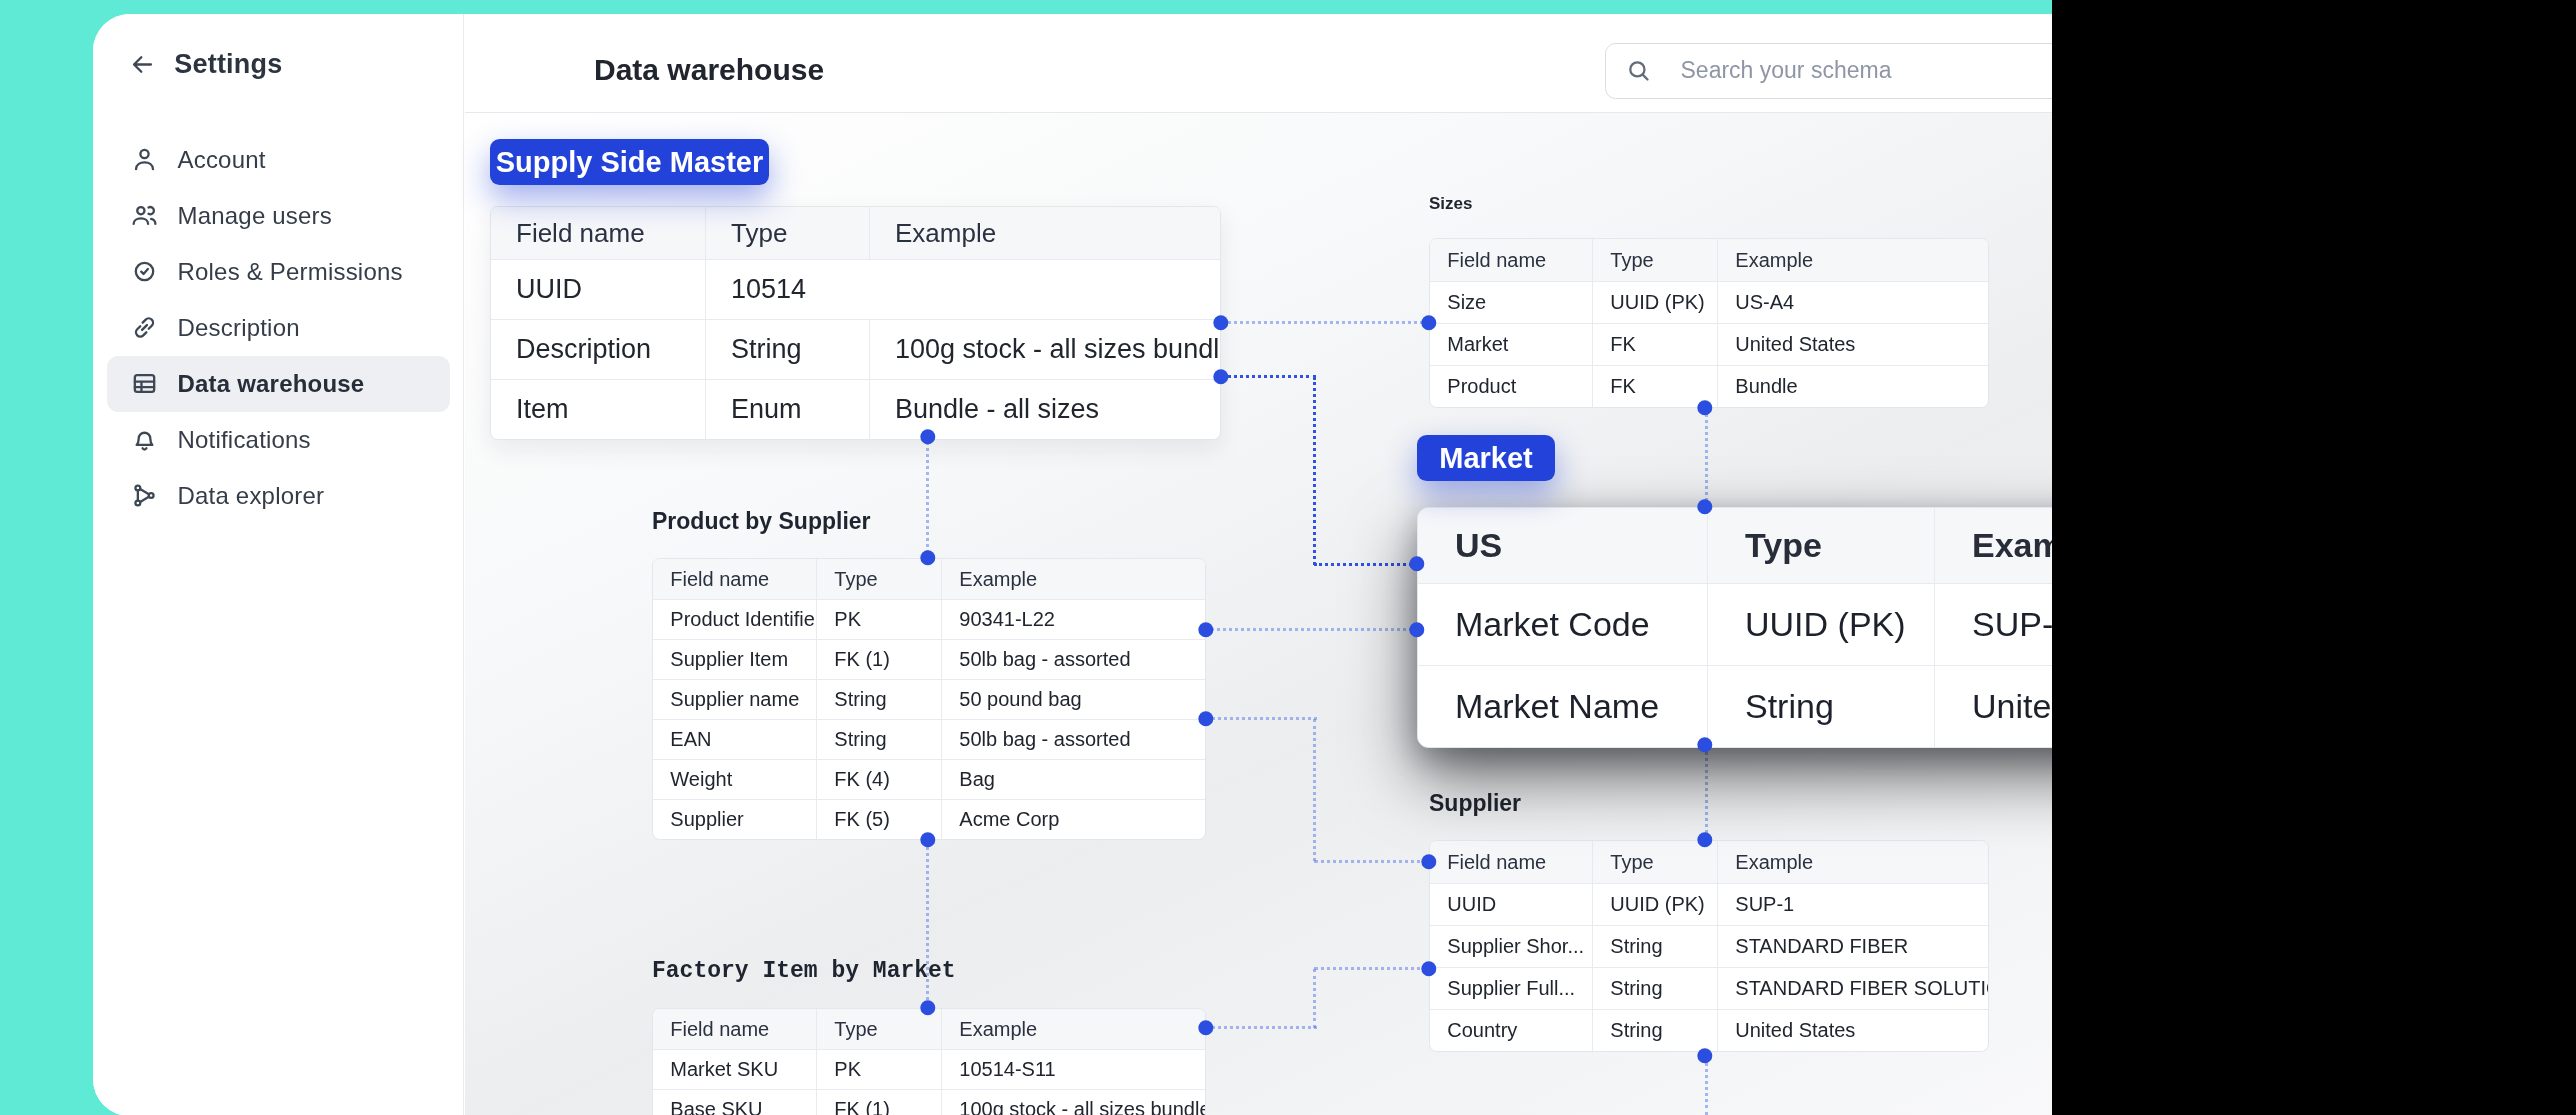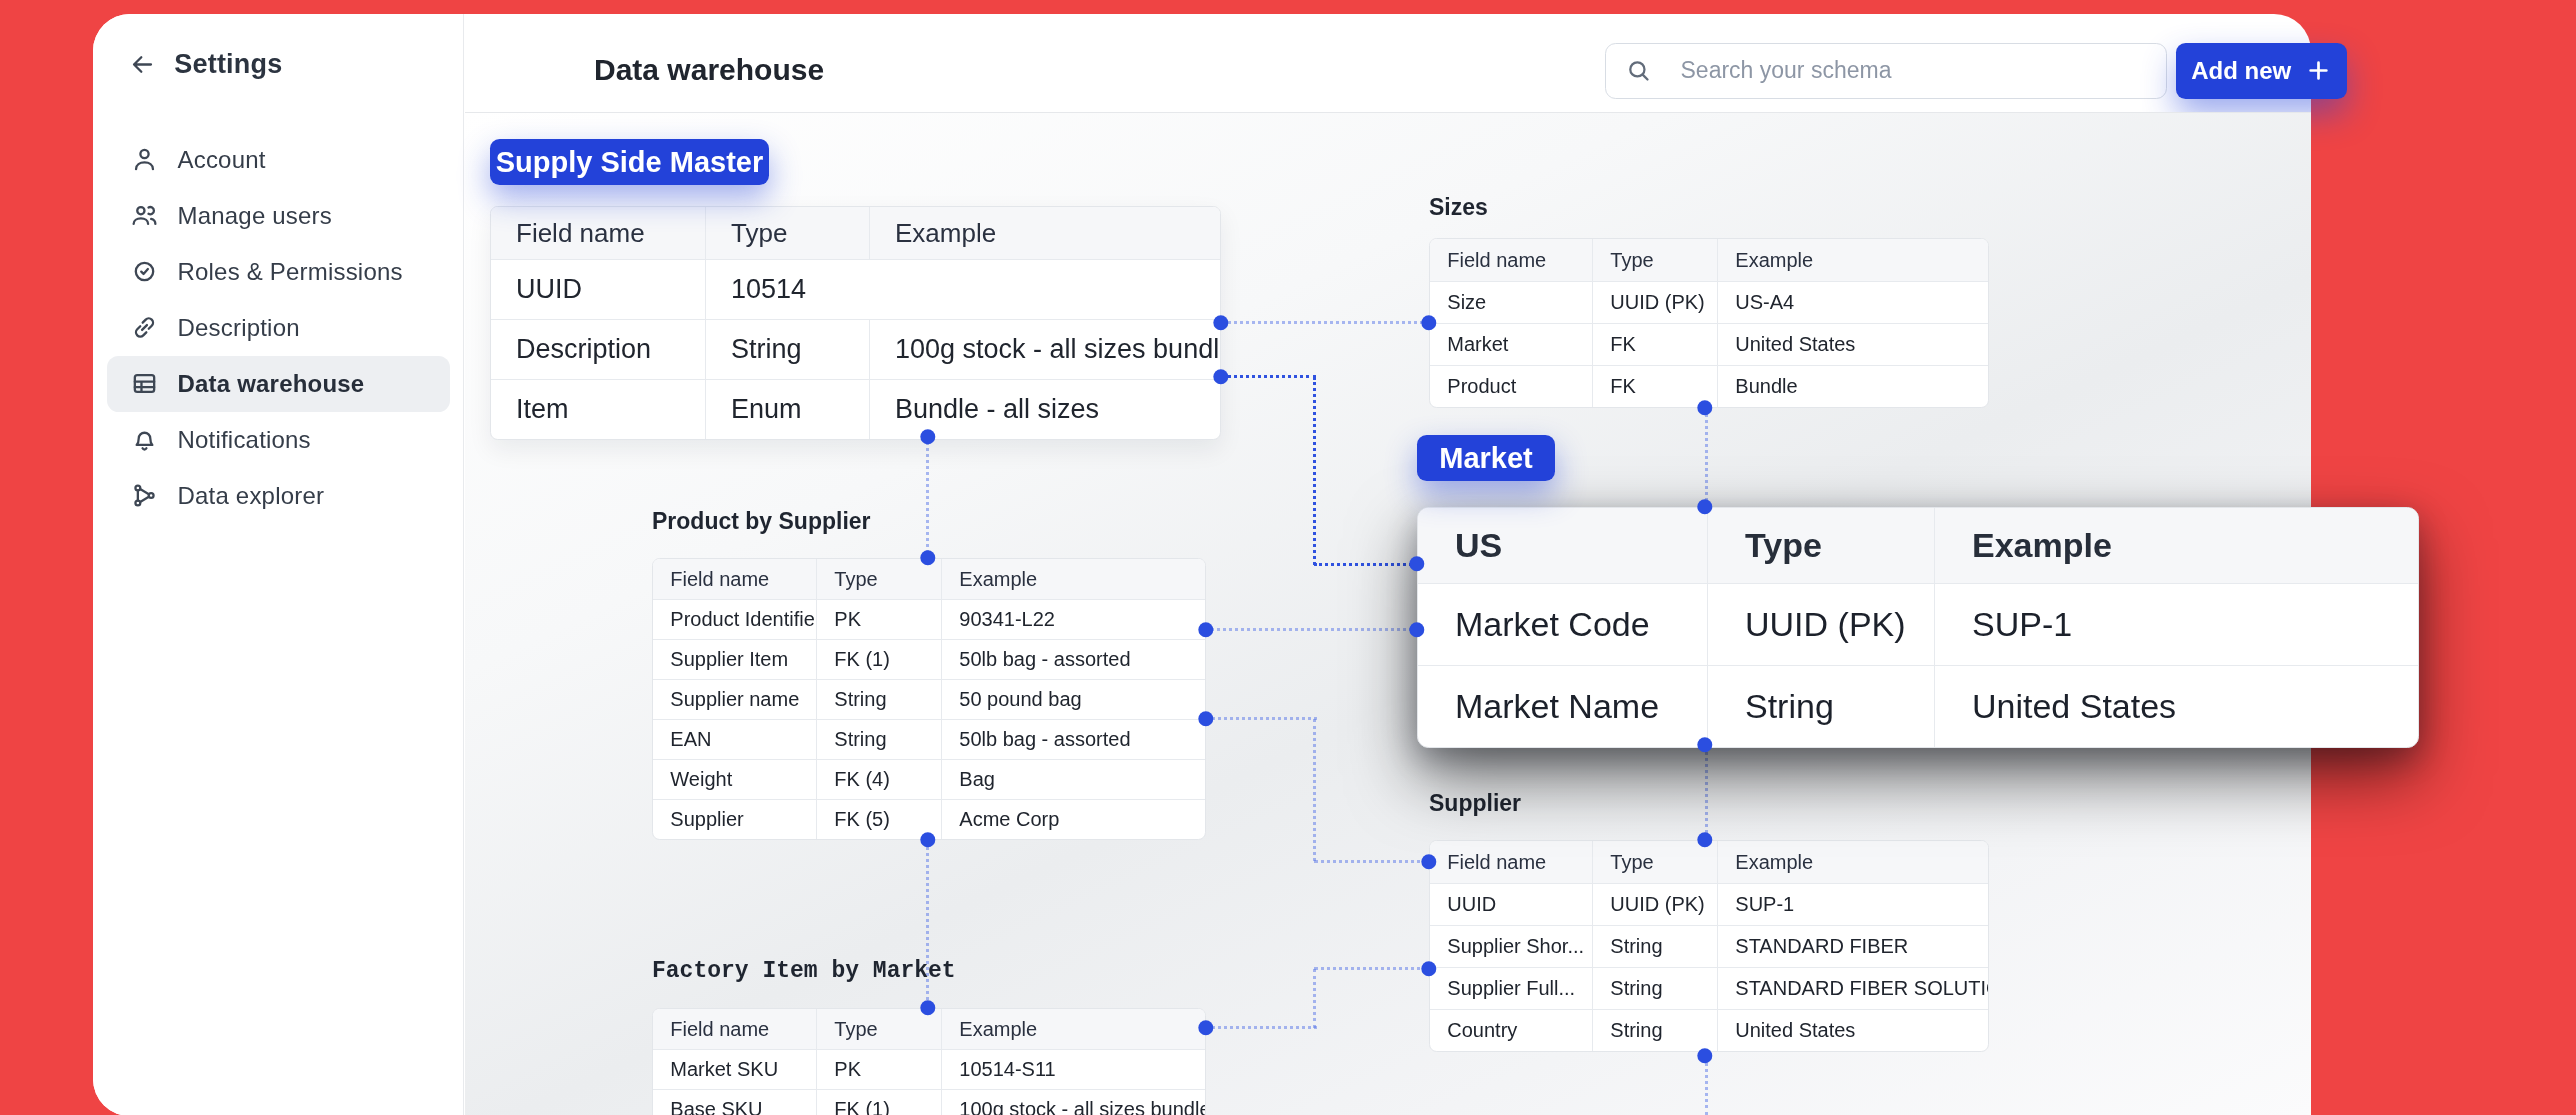--- a/index.html
+++ b/index.html
@@ -1,18 +1,18 @@
 <!DOCTYPE html>
 <html><head>
 <meta charset="utf-8">
 <style>
   * { margin:0; padding:0; box-sizing:border-box; }
   html,body { background:#000; }
   body { font-family:"Liberation Sans", sans-serif; }
-  #stage { position:relative; width:2576px; height:1115px; background:#ef4444; overflow:hidden; }
+  #stage { position:relative; width:2052px; height:1115px; background:#5eead4; overflow:hidden; }
 
   
   .window { position:absolute; left:93px; top:13.5px; width:2218px; height:1102px;
             background:#ffffff; border-radius:37px 37px 0 37px; }
 
   
   .sidebar { position:absolute; left:0; top:0; width:371px; height:100%;
              border-right:1px solid #e8eaed; background:#fff; border-radius:37px 0 0 37px; }
   .side-head { position:absolute; left:35px; top:35px; display:flex; align-items:center; gap:17.3px; cursor:pointer; }
   .side-head .lbl { font-size:27px; font-weight:700; color:#2c3440; letter-spacing:0.2px; }
@@ -75,21 +75,21 @@
   #t-product { left:652px; top:558px; width:554px; }
   #t-product .tr { grid-template-columns:163px 125px 264px; height:40px; }
   #t-factory { left:652px; top:1008px; width:554px; }
   #t-factory .tr { grid-template-columns:163px 125px 264px; height:40px; }
   #t-sizes { left:1429px; top:238px; width:560px; }
   #t-sizes .tr { grid-template-columns:162px 125px 271px; height:42px; }
   #t-supplier { left:1429px; top:840px; width:560px; }
   #t-supplier .tr { grid-template-columns:162px 125px 271px; height:42px; }
   #title-product { left:652px; top:508px; font-size:23px; }
   #title-factory { left:652px; top:958px; font-size:23px;font-family:Liberation Mono, monospace; }
-  #title-sizes  { left:1429px; top:194px; font-size:23px; }
+  #title-sizes  { left:1429px; top:194px; font-size:17px; }
   #title-supplier { left:1429px; top:790px; font-size:23px; }
 
   
   #t-market { left:1417px; top:507px; width:1002px; border-radius:11.5px; z-index:10;
               box-shadow:0 29px 67px rgba(0,0,0,.55), 0 9.6px 29px rgba(15,23,42,.28); }
   #t-market .tr { grid-template-columns:289px 227px 484px; height:82px; }
   #t-market .tr.head { height:75px; background:#f6f7f9; }
   #t-market .c { font-size:34px; padding-left:37px; color:#1c212b; }
   #t-market .tr.head .c { font-weight:600; color:#272e3a; }
 

